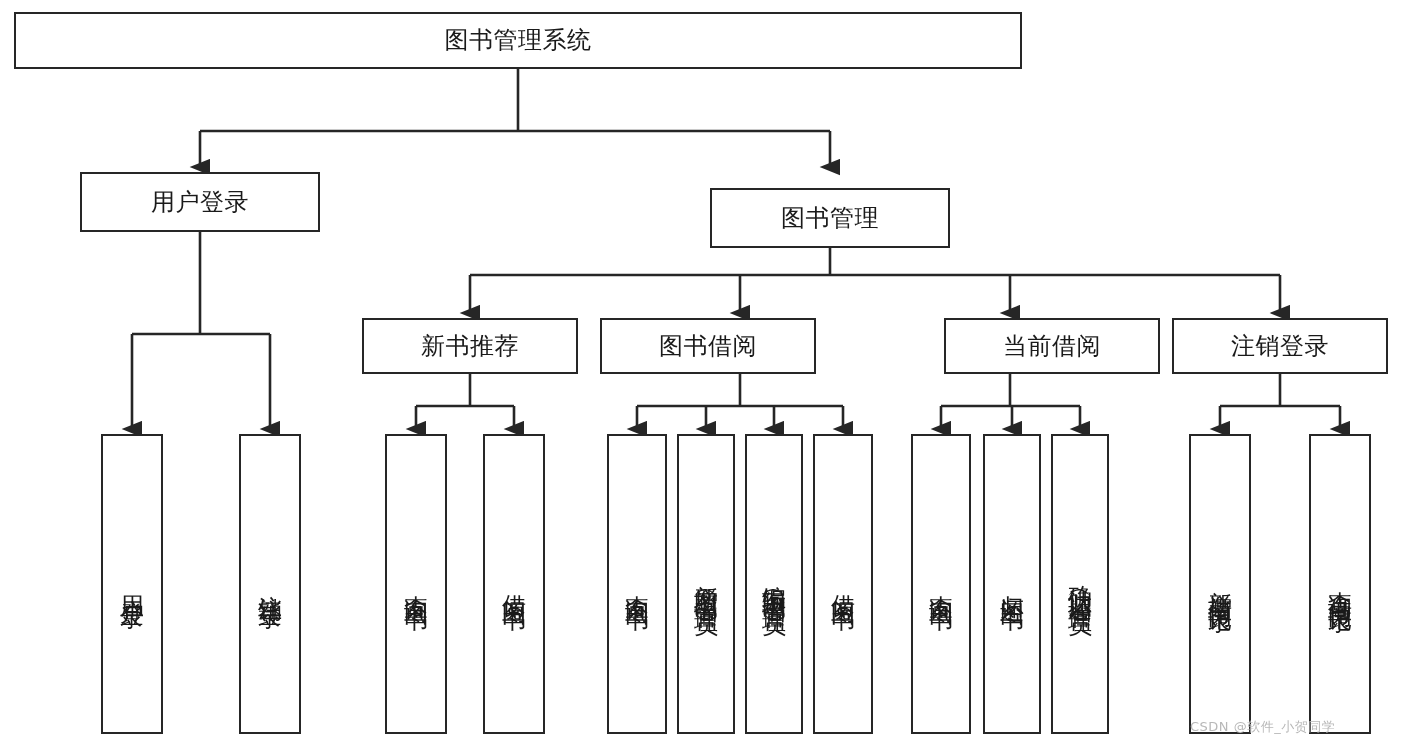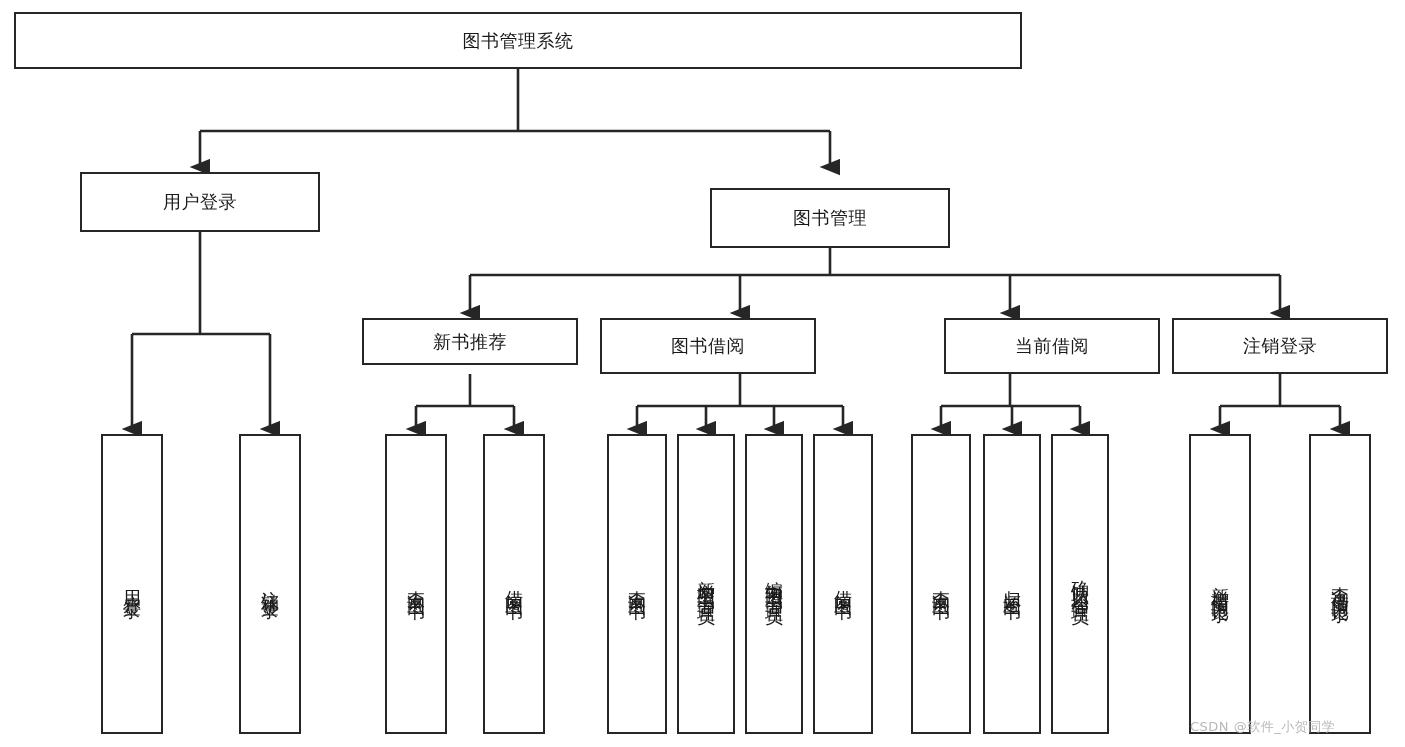--- a/index.html
+++ b/index.html
@@ -29,21 +29,21 @@
     box-sizing: border-box;
     background: #ffffff;
     border: 2px solid #262626;
     display: flex;
     align-items: center;
     justify-content: center;
     z-index: 2;
   }
   .node-label {
     color: #1a1a1a;
-    font-size: 18px;
+    font-size: 24px;
     line-height: 1.1;
     letter-spacing: 0.5px;
     white-space: nowrap;
     text-align: center;
   }
   .node.vertical .node-label {
     writing-mode: vertical-rl;
     text-orientation: upright;
     -webkit-text-orientation: upright;
     letter-spacing: 4px;
@@ -126,21 +126,21 @@
     <span class="node-label">图书管理系统</span>
   </div>
 
   <div class="node" style="left: 80px; top: 172px; width: 240px; height: 60px;">
     <span class="node-label">用户登录</span>
   </div>
   <div class="node" style="left: 710px; top: 188px; width: 240px; height: 60px;">
     <span class="node-label">图书管理</span>
   </div>
 
-  <div class="node" style="left: 362px; top: 318px; width: 216px; height: 47px;">
+  <div class="node" style="left: 362px; top: 318px; width: 216px; height: 56px;">
     <span class="node-label">新书推荐</span>
   </div>
   <div class="node" style="left: 600px; top: 318px; width: 216px; height: 56px; justify-content: center;">
     <span class="node-label">图书借阅</span>
   </div>
   <div class="node" style="left: 944px; top: 318px; width: 216px; height: 56px;">
     <span class="node-label">当前借阅</span>
   </div>
   <div class="node" style="left: 1172px; top: 318px; width: 216px; height: 56px;">
     <span class="node-label">注销登录</span>

